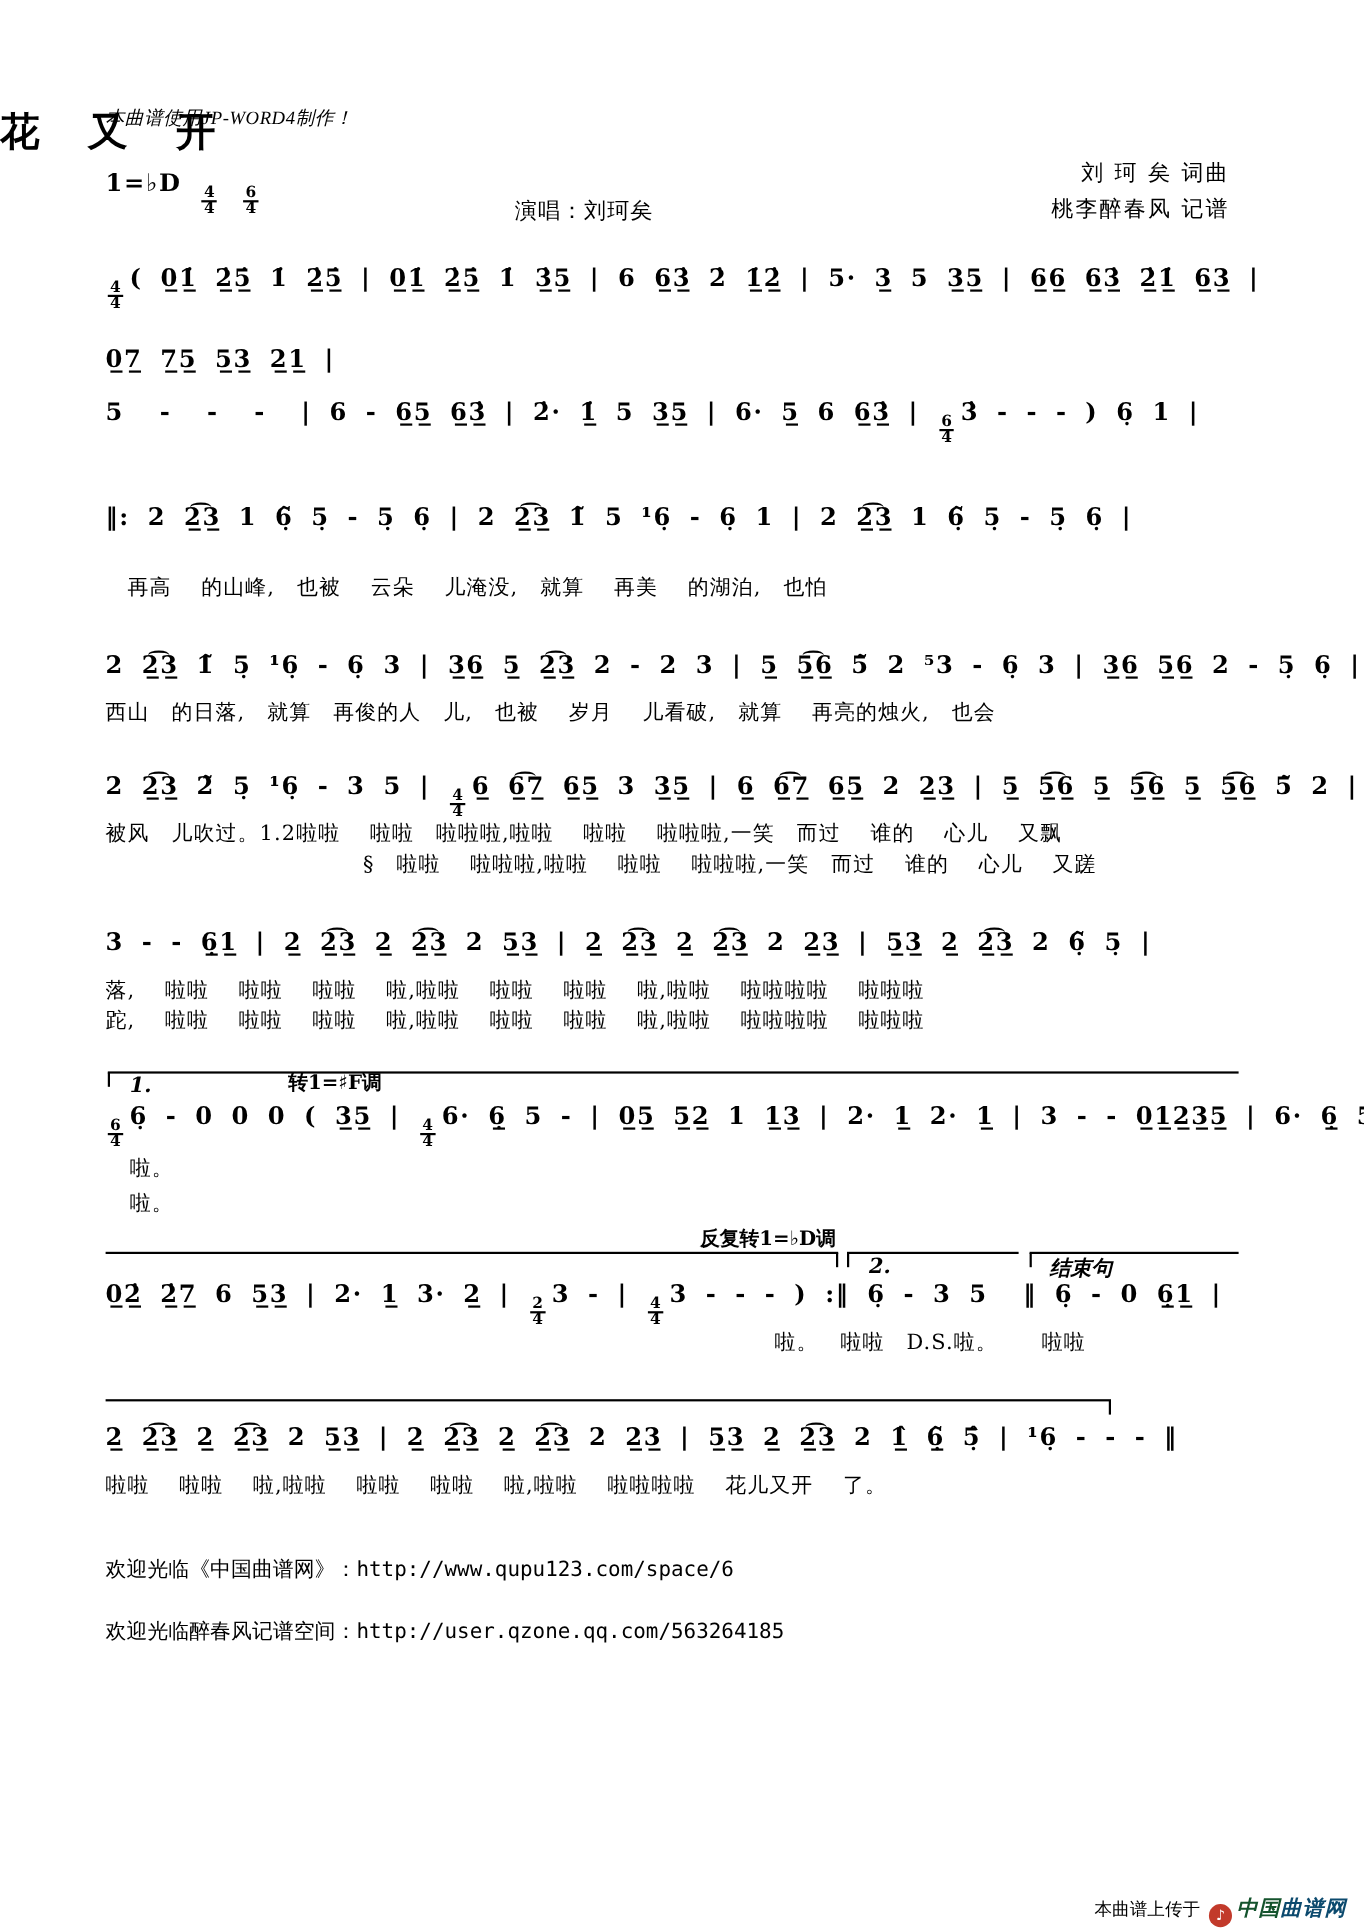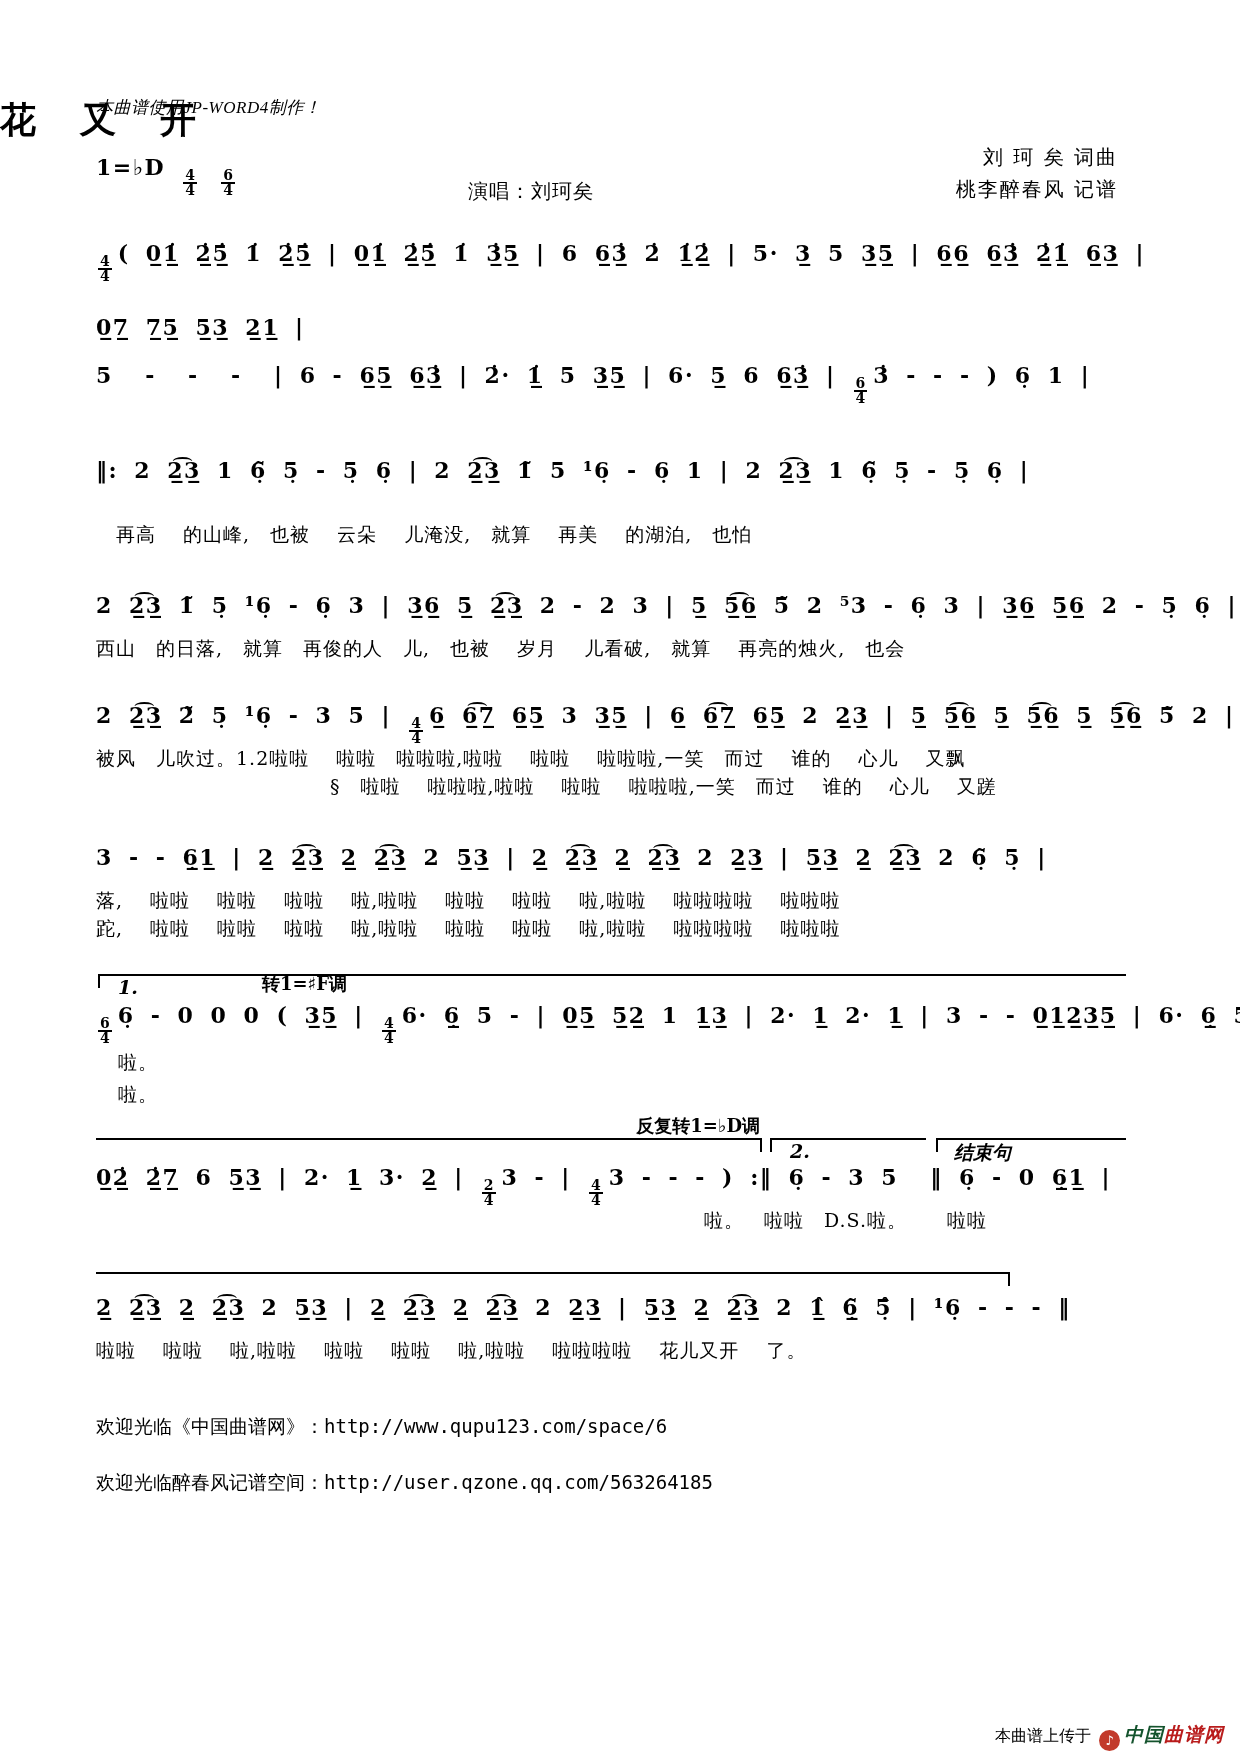--- a/index.html
+++ b/index.html
@@ -29,21 +29,21 @@
   .tickR::after{content:"";position:absolute;right:0;top:-1px;width:2px;height:13px;background:#000;}
   .volta-label{font-style:italic;font-size:19px;font-weight:bold;}
   .annot{font-size:18px;font-weight:bold;white-space:pre;}
   .footer-line{font-size:19px;font-family:"DejaVu Sans Mono","Liberation Mono",monospace;letter-spacing:0;}
   .upload{font-size:16px;}
   .logo{display:inline-block;width:21px;height:21px;border-radius:50%;
         background:#c23a2b;color:#fff;text-align:center;line-height:21px;
         font-size:13px;vertical-align:-4px;margin:0 4px 0 8px;font-weight:bold;}
   .brand{font-style:italic;font-weight:bold;font-size:19px;letter-spacing:1px;}
   .brand-dark{color:#14532d;}
-  .brand-light{color:#b91c1c;}
+  .brand-light{color:#0c4a6e;}
 </style>
 </head>
 <body>
 
 <div class="page">
 
   <div class="abs maker-note" style="left:96px;top:96px;">本曲谱使用JP-WORD4制作！</div>
   <div class="abs title" style="top:96px;">花　又　开</div>
   <div class="abs credit" style="top:144px;">刘  珂  矣 词曲</div>
   <div class="abs credit" style="top:176px;">桃李醉春风 记谱</div>

